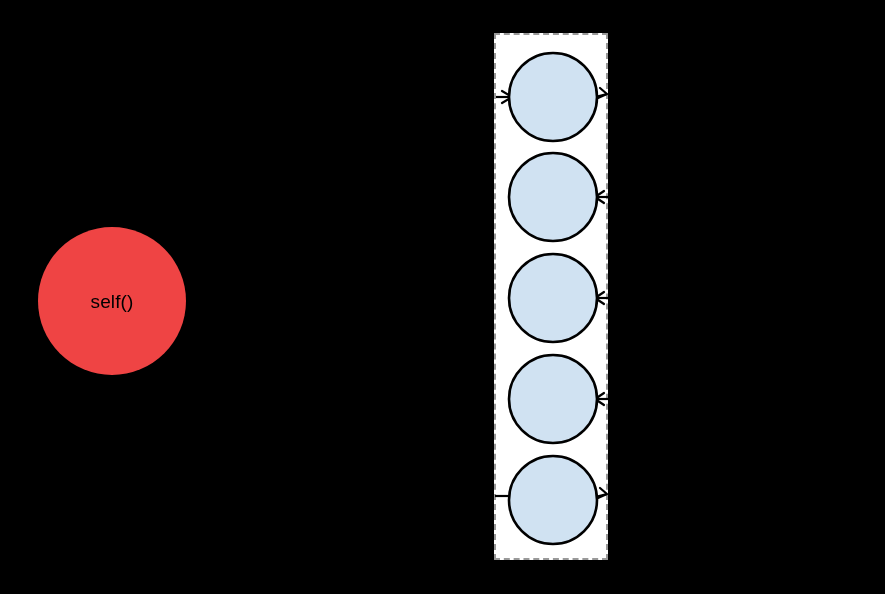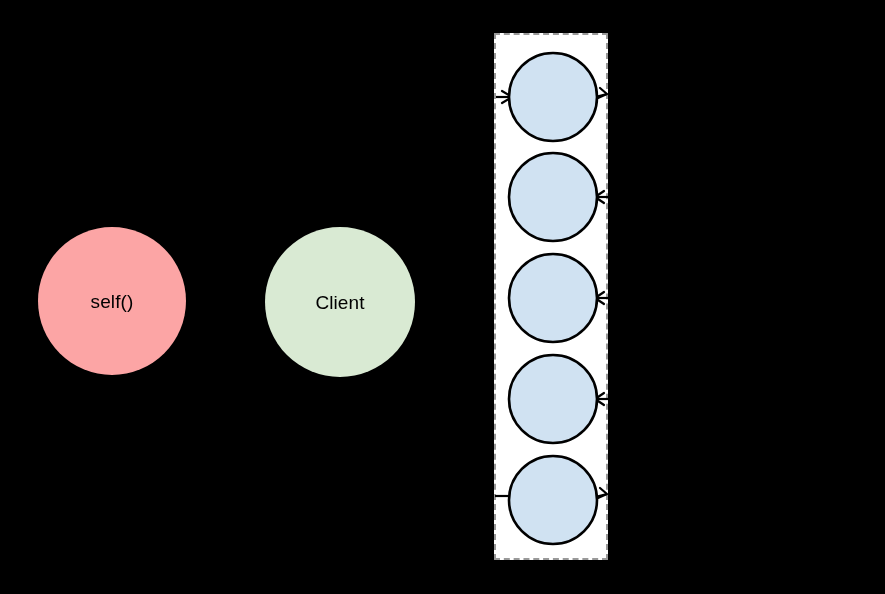--- a/index.html
+++ b/index.html
@@ -32,21 +32,21 @@
     line-height: 1;
     white-space: nowrap;
     letter-spacing: 0.1px;
   }
   
   #node-self {
     left: 38px;
     top: 227px;
     width: 148px;
     height: 148px;
-    background: #fca5a5;
+    background: #ef4444;
     border: none;
   }
   
   #node-client {
     left: 265px;
     top: 227px;
     width: 150px;
     height: 150px;
     background: #d9ead3;
     border: none;
@@ -90,23 +90,20 @@
 </style>
 </head>
 <body>
 
 <div id="canvas">
 
   <div class="node-circle" id="node-self">
     <span class="node-label">self()</span>
   </div>
 
-  <div class="node-circle" id="node-client">
-    <span class="node-label">Client</span>
-  </div>
 
   <div id="group-container"></div>
 
   <svg id="group-svg" viewBox="0 0 885 594">
 
     <g>
       <path class="connector-line" d="M 496 97 L 512 97"></path>
       <path class="connector-head" d="M 502 91 L 512 97 L 502 103"></path>
       <path class="connector-line" d="M 595 97 L 607 94"></path>
       <path class="connector-head" d="M 600 88 L 607 94 L 598 98"></path>

